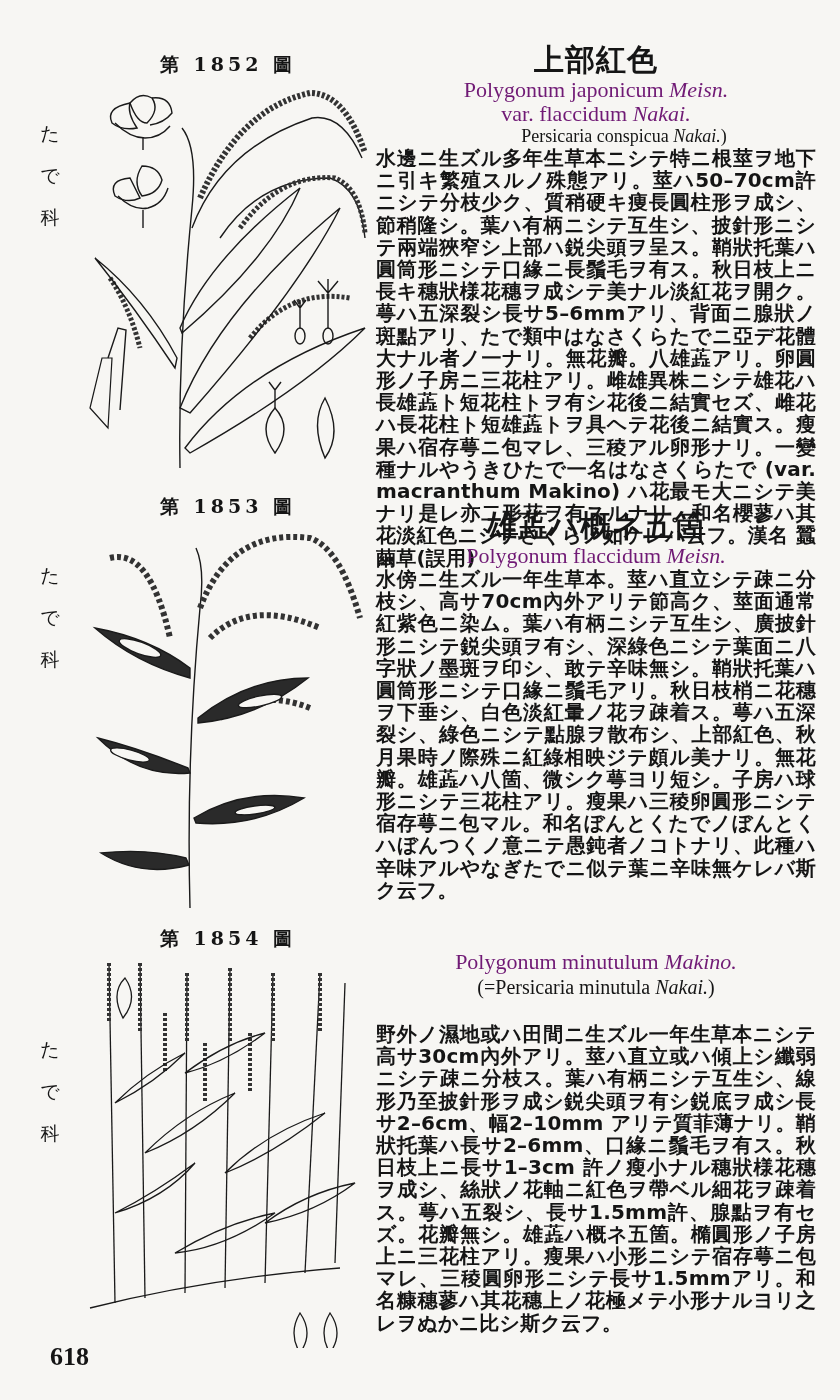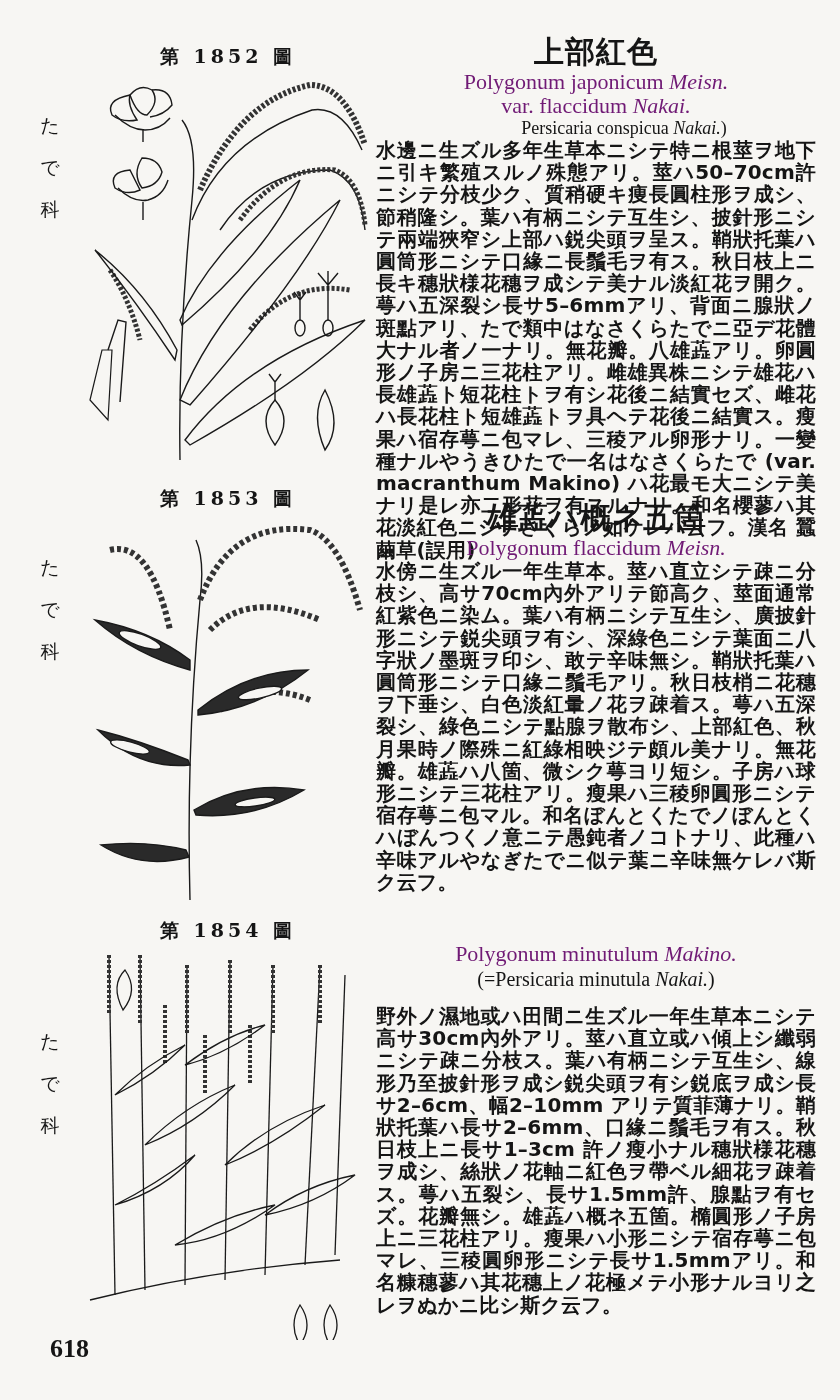--- a/index.html
+++ b/index.html
@@ -3,21 +3,21 @@
 <meta charset="utf-8">
 <style>
   html, body { margin: 0; padding: 0; }
   body {
     width: 840px; height: 1400px; overflow: hidden;
     background: #f7f6f3;
     font-family: "DejaVu Serif", "Liberation Serif", serif;
     color: #151515;
     position: relative;
   }
-  .page { position: absolute; left: 0; top: 0; width: 840px; height: 1296px; }
+  .page { position: absolute; left: 0; top: 8px; width: 840px; height: 1296px; }
 
   .fig-label {
     position: absolute; font-size: 19px; font-weight: bold; letter-spacing: 4px;
     font-family: "DejaVu Serif", serif;
   }
   .family-label {
     position: absolute; width: 28px; font-size: 19px; line-height: 42px;
     text-align: center; font-family: "DejaVu Serif", serif;
   }
   .illus { position: absolute; }
@@ -192,21 +192,21 @@
       <i>Meisn.</i>
     </div>
     <div class="body-text">水傍ニ生ズル一年生草本。莖ハ直立シテ疎ニ分枝シ、高サ70cm內外アリテ節高ク、莖面通常紅紫色ニ染ム。葉ハ有柄ニシテ互生シ、廣披針形ニシテ鋭尖頭ヲ有シ、深綠色ニシテ葉面ニ八字狀ノ墨斑ヲ印シ、敢テ辛味無シ。鞘狀托葉ハ圓筒形ニシテ口緣ニ鬚毛アリ。秋日枝梢ニ花穗ヲ下垂シ、白色淡紅暈ノ花ヲ疎着ス。萼ハ五深裂シ、綠色ニシテ點腺ヲ散布シ、上部紅色、秋月果時ノ際殊ニ紅綠相映ジテ頗ル美ナリ。無花瓣。雄蕋ハ八箇、微シク萼ヨリ短シ。子房ハ球形ニシテ三花柱アリ。瘦果ハ三稜卵圓形ニシテ宿存萼ニ包マル。和名ぼんとくたでノぼんとくハぼんつくノ意ニテ愚鈍者ノコトナリ、此種ハ辛味アルやなぎたでニ似テ葉ニ辛味無ケレバ斯ク云フ。</div>
   </div>
 
   <div class="entry" style="top:942px;">
     <div class="sci-name">
       <span>Polygonum minutulum</span>
       <i>Makino.</i>
     </div>
-    <div class="syn" style="font-size:20px; line-height:26px; margin-bottom:13px;">
+    <div class="syn" style="font-size:20px; line-height:26px; margin-bottom:23px;">
       <span>(=Persicaria minutula</span>
       <i>Nakai.</i><span>)</span>
     </div>
     <div class="body-text">野外ノ濕地或ハ田間ニ生ズル一年生草本ニシテ高サ30cm內外アリ。莖ハ直立或ハ傾上シ纖弱ニシテ疎ニ分枝ス。葉ハ有柄ニシテ互生シ、線形乃至披針形ヲ成シ鋭尖頭ヲ有シ鋭底ヲ成シ長サ2–6cm、幅2–10mm アリテ質菲薄ナリ。鞘狀托葉ハ長サ2–6mm、口緣ニ鬚毛ヲ有ス。秋日枝上ニ長サ1–3cm 許ノ瘦小ナル穗狀様花穗ヲ成シ、絲狀ノ花軸ニ紅色ヲ帶ベル細花ヲ疎着ス。萼ハ五裂シ、長サ1.5mm許、腺點ヲ有セズ。花瓣無シ。雄蕋ハ概ネ五箇。橢圓形ノ子房上ニ三花柱アリ。瘦果ハ小形ニシテ宿存萼ニ包マレ、三稜圓卵形ニシテ長サ1.5mmアリ。和名糠穗蓼ハ其花穗上ノ花極メテ小形ナルヨリ之レヲぬかニ比シ斯ク云フ。</div>
   </div>
 
   <div class="page-number">618</div>
 </div>
 
 </body></html>

